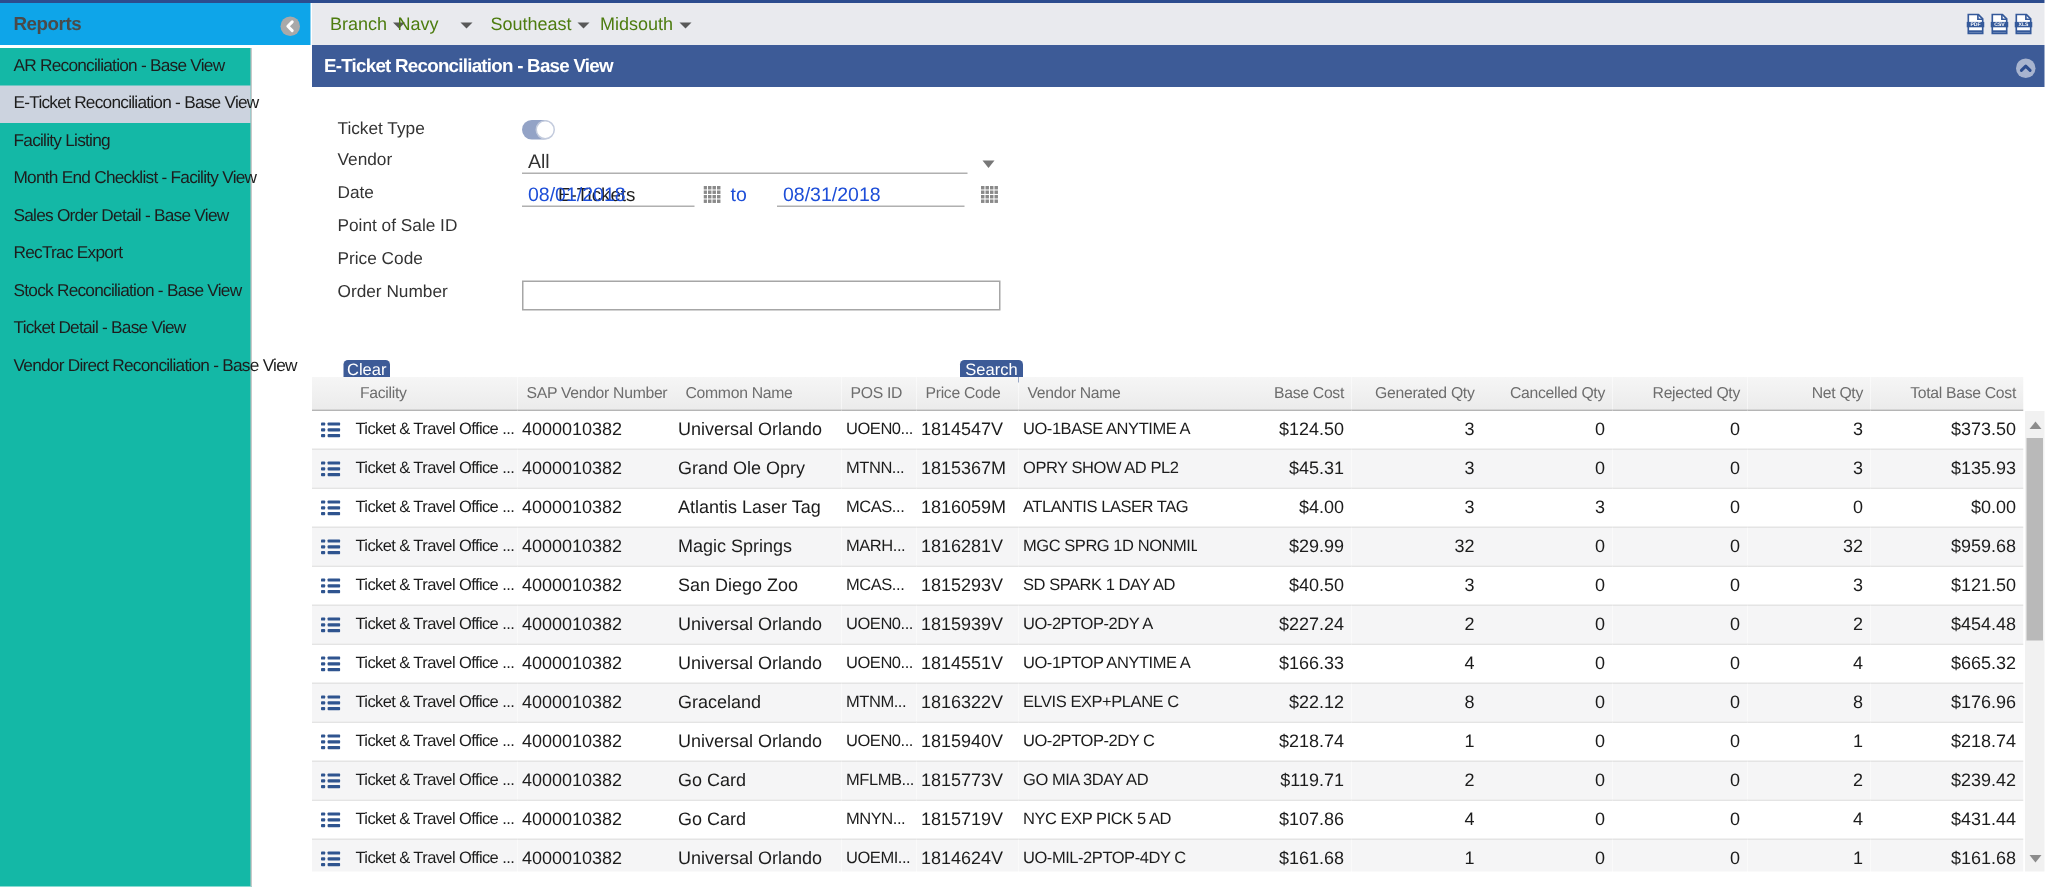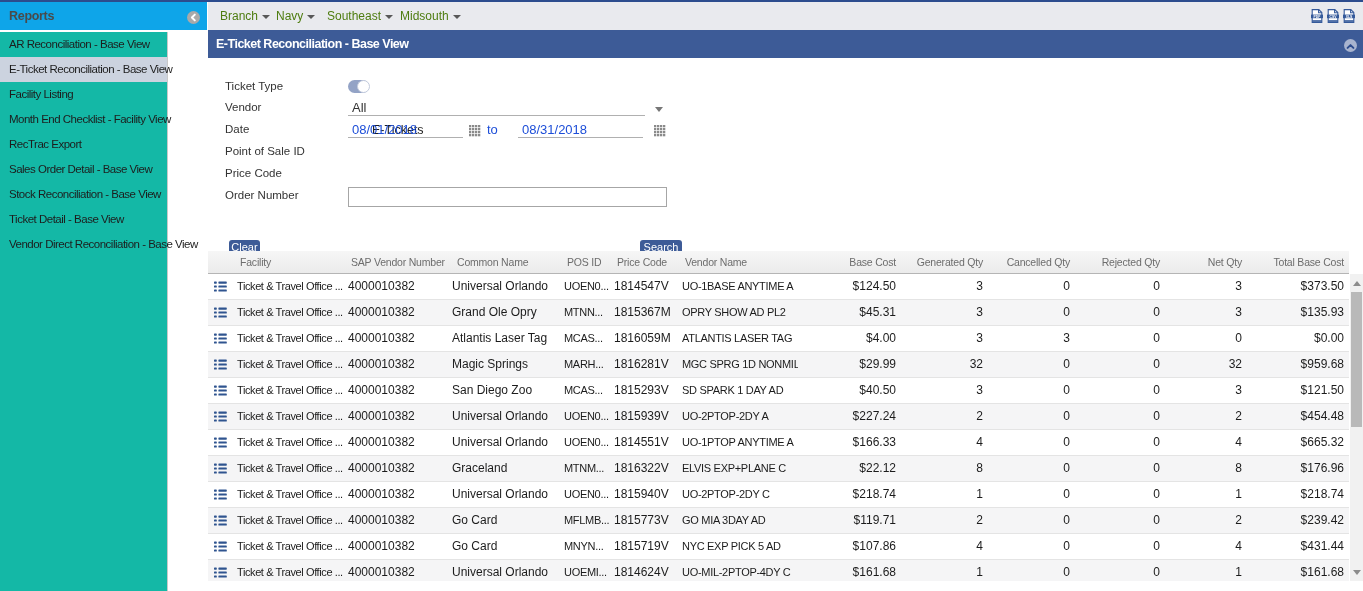--- a/index.html
+++ b/index.html
@@ -54,21 +54,21 @@
 #sthumb { position:absolute; left:1px; top:18px; width:11px; height:135px; background:#b9b9b9; }
 .sarr { position:absolute; left:2.5px; width:0; height:0; border-left:4px solid transparent; border-right:4px solid transparent; }
 #sup { top:7px; border-bottom:5px solid #8c8c8c; }
 #sdn { bottom:6px; border-top:5px solid #8c8c8c; }
 </style></head>
 <body>
 <div class="abs" id="topline"></div>
 <div class="abs" id="topbar">
   <span class="dd" style="left:12px">Branch</span>
     <span class="dar" style="left:54px"></span>
-  <span class="dd" style="left:68px">Navy</span>
+  <span class="dd" style="left:57px">Navy</span>
     <span class="dar" style="left:99px"></span>
   <span class="dd" style="left:119px">Southeast</span>
     <span class="dar" style="left:177px"></span>
   <span class="dd" style="left:192px">Midsouth</span>
     <span class="dar" style="left:245px"></span>
   <span class="fic" style="left:1103px"><svg width="12" height="14" viewBox="0 0 12 14">
         <path d="M1.2 0.6 H7.8 L10.8 3.6 V13.4 H1.2 Z" fill="#fff" stroke="#34599a" stroke-width="1.1"></path>
         <path d="M7.6 0.6 L7.6 3.8 L10.8 3.8" fill="none" stroke="#34599a" stroke-width="1.1"></path>
         <rect x="0" y="5.6" width="12" height="3.6" fill="#34599a"></rect>
         <text x="6" y="8.6" font-size="3.4" fill="#fff" text-anchor="middle" font-family="Liberation Sans,sans-serif" font-weight="bold">PDF</text>
@@ -95,22 +95,22 @@
       <svg width="13" height="13" viewBox="0 0 13 13">
         <path d="M7.8 3.6 L4.9 6.5 L7.8 9.4" fill="none" stroke="#fff" stroke-width="2" stroke-linecap="round" stroke-linejoin="round"></path>
       </svg>
     </span>
 </div>
 <div class="abs" id="sidebar">
     <div class="sitem">AR Reconciliation - Base View</div>
     <div class="sitem sel">E-Ticket Reconciliation - Base View</div>
     <div class="sitem">Facility Listing</div>
     <div class="sitem">Month End Checklist - Facility View</div>
+    <div class="sitem">Sales Order Detail - Base View</div>
     <div class="sitem">RecTrac Export</div>
-    <div class="sitem">Sales Order Detail - Base View</div>
     <div class="sitem">Stock Reconciliation - Base View</div>
     <div class="sitem">Ticket Detail - Base View</div>
     <div class="sitem">Vendor Direct Reconciliation - Base View</div>
   </div>
 <div class="abs" id="bluebar">
     <span class="t">E-Ticket Reconciliation - Base View</span>
   <span id="upcirc"><svg width="13" height="13" viewBox="0 0 13 13">
         <path d="M3.6 7.9 L6.5 5.1 L9.4 7.9" fill="none" stroke="#2c4c8e" stroke-width="2" stroke-linecap="round" stroke-linejoin="round"></path>
       </svg></span>
 </div>

